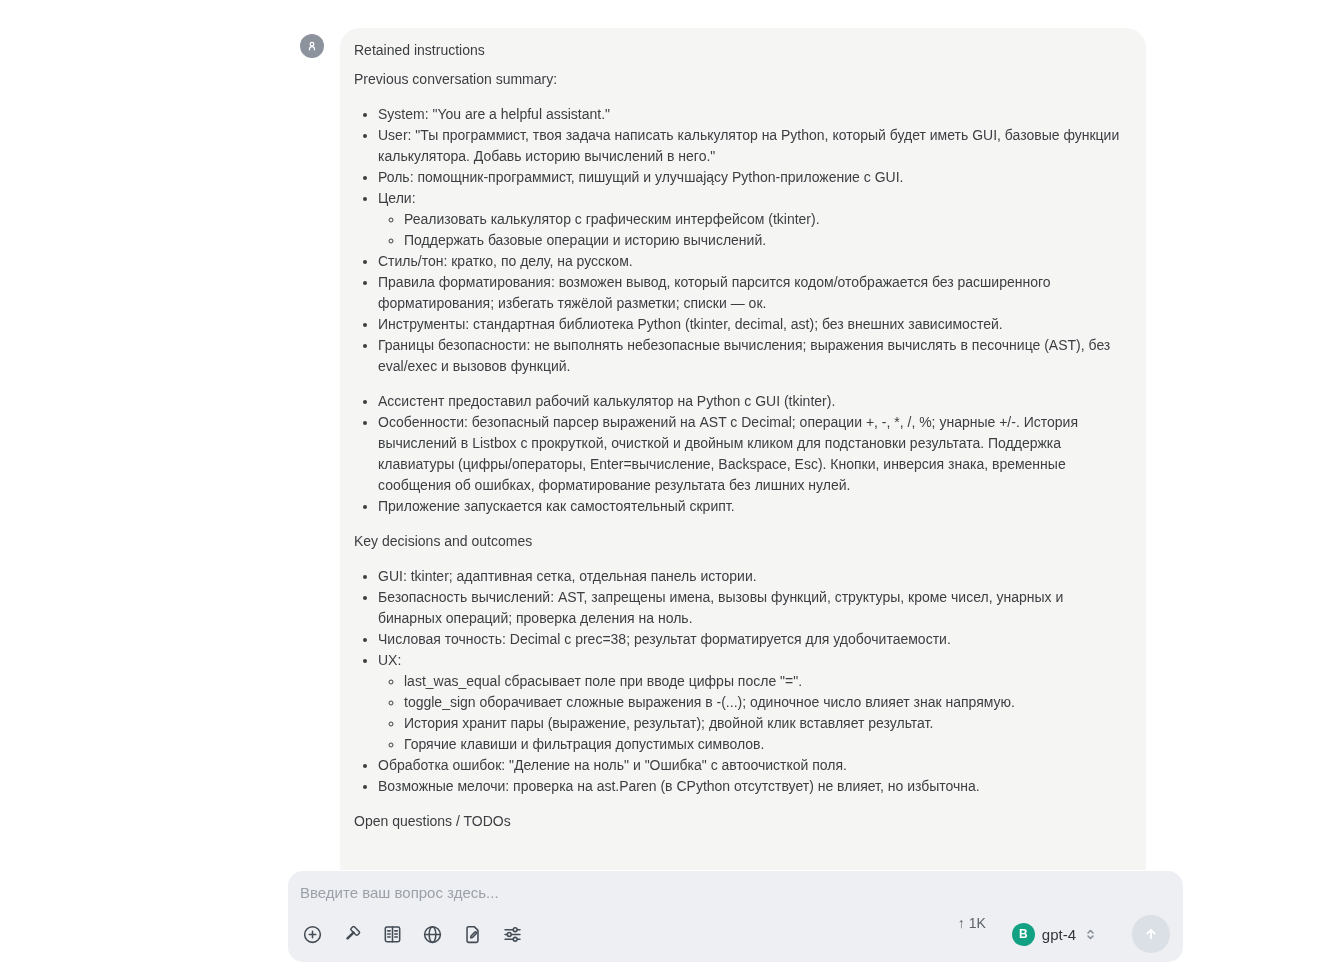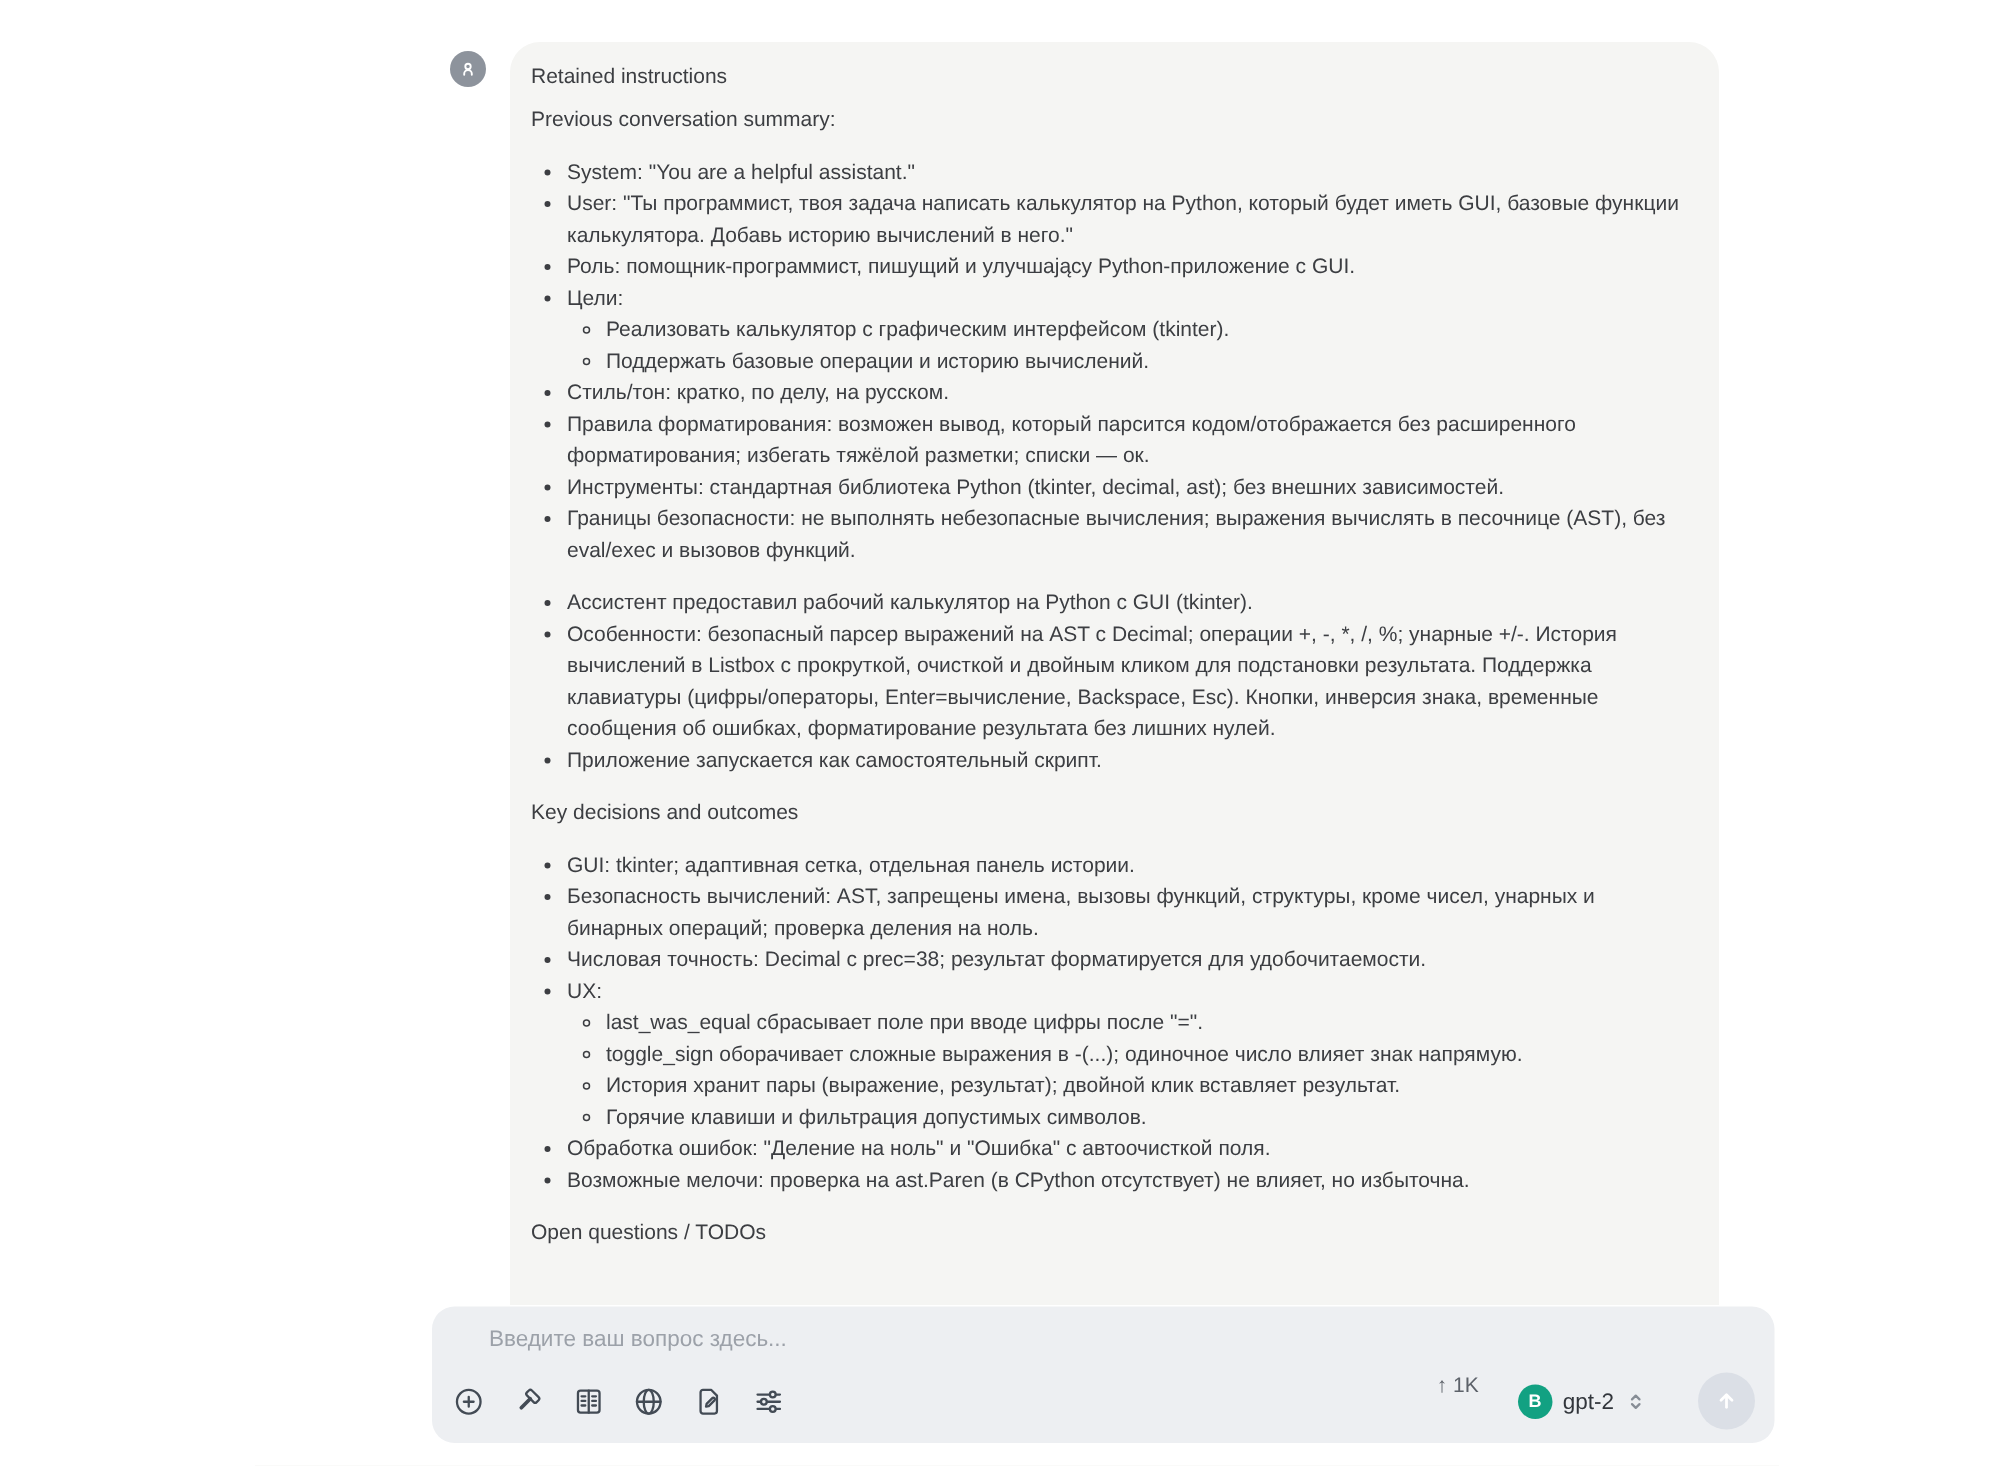--- a/index.html
+++ b/index.html
@@ -39,21 +39,21 @@
   .bubble ul ul { margin: 0; padding-left: 26px; list-style: circle outside; }
 
   
   .composer {
     position: absolute; left: 288px; top: 871px;
     width: 895px; height: 91px;
     background: #edeff2;
     border-radius: 15px;
   }
   .composer textarea {
-    position: absolute; left: 38px; top: 13px;
+    position: absolute; left: 12px; top: 13px;
     width: 690px; height: 24px;
     background: transparent; border: none; outline: none; resize: none;
     font-family: "Liberation Sans", sans-serif;
     font-size: 15px; color: #3c3e42; padding: 0;
   }
   .composer textarea::placeholder { color: #9ca1a9; opacity: 1; }
   .composer-bar {
     position: absolute; left: 12px; right: 13px; bottom: 7px; height: 42px;
     display: flex; justify-content: space-between; align-items: center;
   }
@@ -181,21 +181,21 @@
           <circle cx="14.8" cy="7" r="2" fill="#edeff2"></circle>
           <circle cx="8.6" cy="12" r="2" fill="#edeff2"></circle>
           <circle cx="14.8" cy="17" r="2" fill="#edeff2"></circle>
         </svg>
       </button>
     </div>
     <div class="right-group">
       <span class="usage">↑ 1K</span>
       <button class="model-btn">
         <span class="badge">B</span>
-        <span>gpt-2</span>
+        <span>gpt-4</span>
         <span class="chevron">
           <svg width="15" height="15" viewBox="0 0 24 24" fill="none" stroke="currentColor" stroke-width="2.4" stroke-linecap="round" stroke-linejoin="round">
             <path d="m8 9.5 4-4 4 4"></path>
               <path d="m8 14.5 4 4 4-4"></path>
           </svg>
         </span>
       </button>
       <button class="send-btn">
         <svg width="20" height="20" viewBox="0 0 24 24" fill="none" stroke="#ffffff" stroke-width="2.2" stroke-linecap="round" stroke-linejoin="round">
           <path d="M12 17V7.4"></path>

